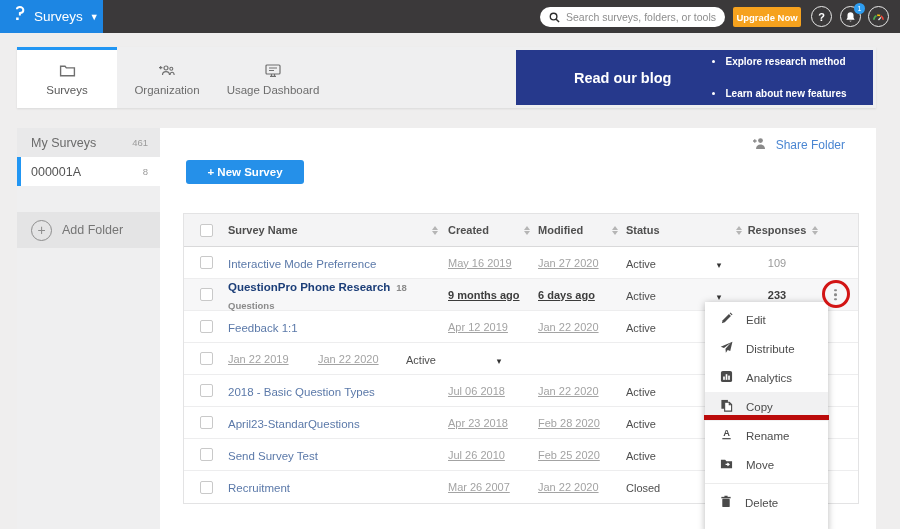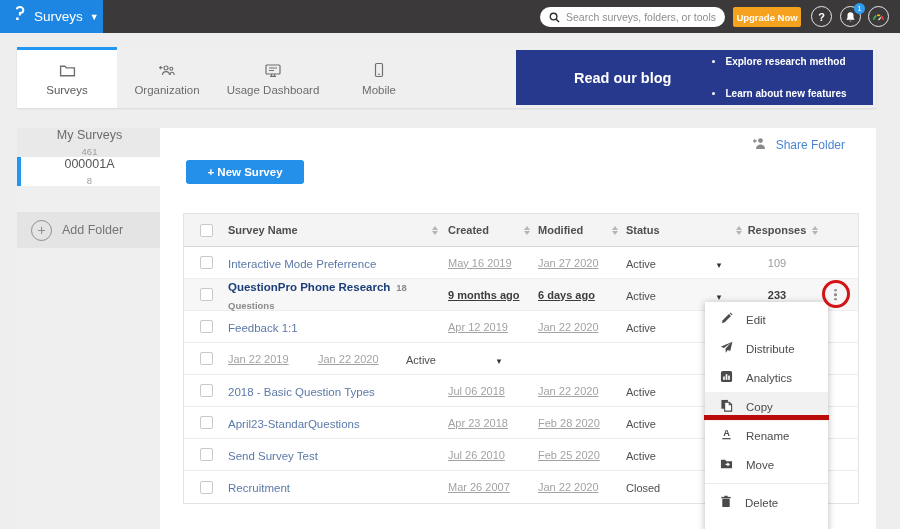--- a/index.html
+++ b/index.html
@@ -30,21 +30,21 @@
   .tab.active { background:#fff; border-top:3px solid #2196f3; color:#5a5a5a; }
   .tab svg { display:block; }
   .promo { position:absolute; left:499px; top:3px; width:357px; height:55px; background:#26398c; display:flex; align-items:center; cursor:pointer; }
   .promo-title { color:#fff; font-size:14.5px; font-weight:bold; margin-left:58px; }
   .promo-bullets { margin-left:40px; color:#fff; font-size:10px; font-weight:bold; list-style:disc; padding-left:14px; }
   .promo-bullets li { margin:21px 0; }
 
   
   .card { position:absolute; left:17px; top:128px; width:859px; height:401px; background:#fff; }
   .side { position:absolute; left:0; top:0; width:143px; height:401px; background:#efeff0; }
-  .side-row { height:29px; display:flex; align-items:center; justify-content:space-between; padding:0 12px 0 14px; font-size:12.5px; color:#6b6b6b; cursor:pointer;flex-direction:column; }
+  .side-row { height:29px; display:flex; align-items:center; justify-content:space-between; padding:0 12px 0 14px; font-size:12.5px; color:#6b6b6b; cursor:pointer; }
   .side-row .cnt { font-size:9.5px; color:#9b9b9b; }
   .side-row.r0 { background:#e9e9ea; }
   .side-row.sel { background:#fff; border-left:4px solid #2196f3; padding-left:10px; color:#555; }
   .add-folder { position:absolute; left:0; top:84px; width:143px; height:36px; background:#e4e4e5; display:flex; align-items:center; gap:10px; padding-left:14px; color:#757575; font-size:12.5px; cursor:pointer; }
   .plus-circle { width:21px; height:21px; border:1.6px solid #8d8d8d; border-radius:50%; display:flex; align-items:center; justify-content:center; font-size:14px; color:#8d8d8d; line-height:1; }
 
   .main { position:absolute; left:143px; top:0; right:0; bottom:0; }
   .share-folder { position:absolute; right:31px; top:8px; display:flex; align-items:center; gap:8px; cursor:pointer; }
   .share-folder .lbl { color:#4a86d2; font-size:12px; }
   .new-survey { position:absolute; left:26px; top:32px; width:118px; height:24px; background:#2590e9; border:none; border-radius:3px; color:#fff; font-size:11.5px; font-weight:bold; font-family:"Liberation Sans",sans-serif; cursor:pointer; }
@@ -164,29 +164,20 @@
       <div class="tab wide">
         <span>
           <svg width="18" height="15" viewBox="0 0 18 15">
             <rect x="2" y="2" width="14" height="9" rx="1" fill="none" stroke="#6f6f6f" stroke-width="1.2"></rect>
             <path d="M5 5h8M5 7.5h5" stroke="#6f6f6f" stroke-width="1.1"></path>
             <path d="M7.5 11v2M10.5 11v2M6 13.4h6" stroke="#6f6f6f" stroke-width="1.1"></path>
           </svg>
         </span>
         <span>Usage Dashboard</span>
       </div>
-      <div class="tab">
-        <span>
-          <svg width="12" height="16" viewBox="0 0 12 16">
-            <rect x="2.5" y="1.5" width="7" height="13" rx="1.2" fill="none" stroke="#6f6f6f" stroke-width="1.2"></rect>
-            <line x1="5" y1="12.3" x2="7" y2="12.3" stroke="#6f6f6f" stroke-width="1.1"></line>
-          </svg>
-        </span>
-        <span>Mobile</span>
-      </div>
     </div>
     <div class="promo">
       <span class="promo-title">Read our blog</span>
       <ul class="promo-bullets">
         <li>Explore research method</li>
         <li>Learn about new features</li>
       </ul>
     </div>
   </div>
 

